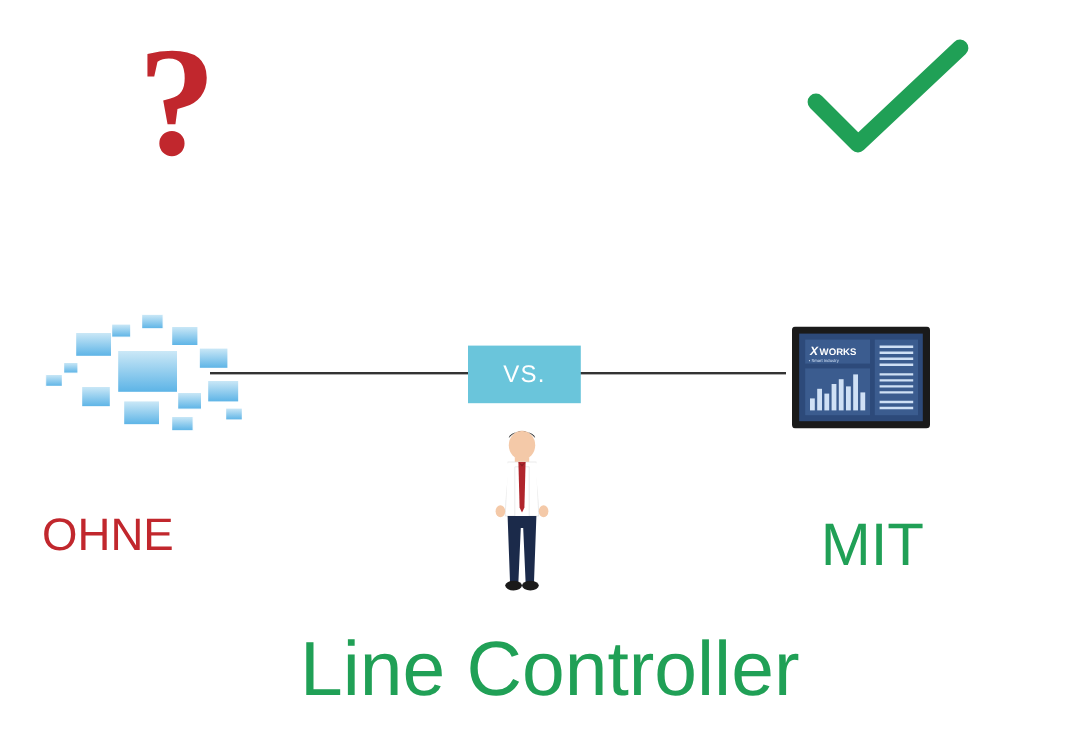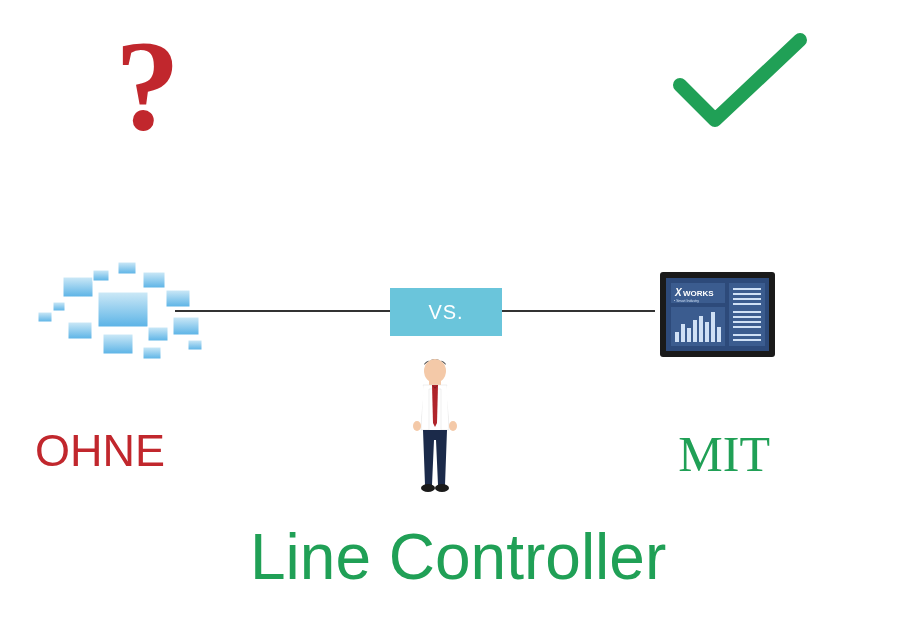--- a/index.html
+++ b/index.html
@@ -35,21 +35,21 @@
       top: 310px;
       left: 175px;
       width: 480px;
       height: 2px;
       background: #333;
     }
     .vs-box {
       position: absolute;
       top: 288px;
       left: 390px;
-      width: 112px;
+      width: 94px;
       height: 48px;
       background: #6ac5db;
       display: flex;
       align-items: center;
       justify-content: center;
       color: #fff;
       font-size: 20px;
       letter-spacing: 1px;
     }
     .screens-cluster {
@@ -77,31 +77,30 @@
     }
     .person svg {
       width: 60px;
       height: 150px;
     }
     .label-ohne {
       position: absolute;
       top: 425px;
       left: 35px;
       color: #c1272d;
-      font-size: 45px;
+      font-size: 38px;
       font-weight: 400;
     }
     .label-mit {
       position: absolute;
       top: 425px;
       right: 130px;
       color: #20a056;
       font-size: 50px;
       font-weight: 400;
-      font-family: Liberation Serif, serif;
     }
     .label-line-controller {
       position: absolute;
       top: 520px;
       left: 250px;
       color: #20a056;
       font-size: 64px;
       font-weight: 400;
     }
   </style>

